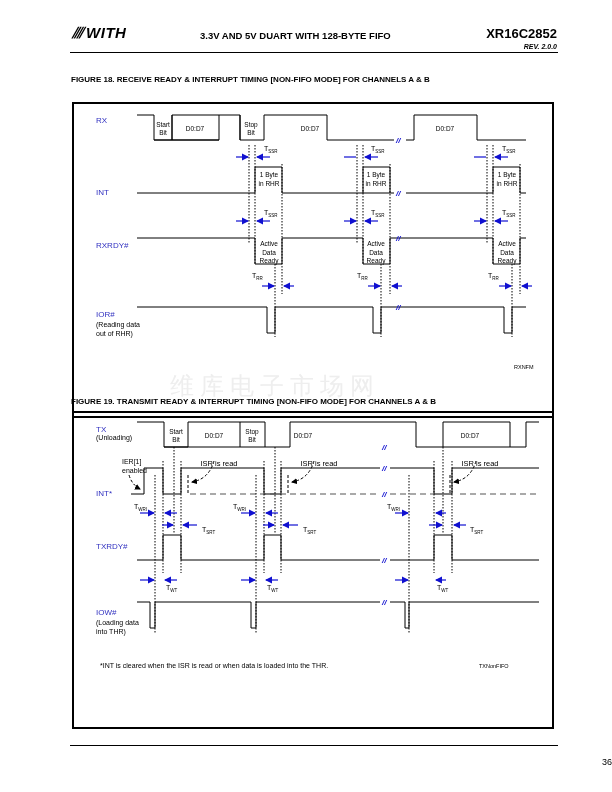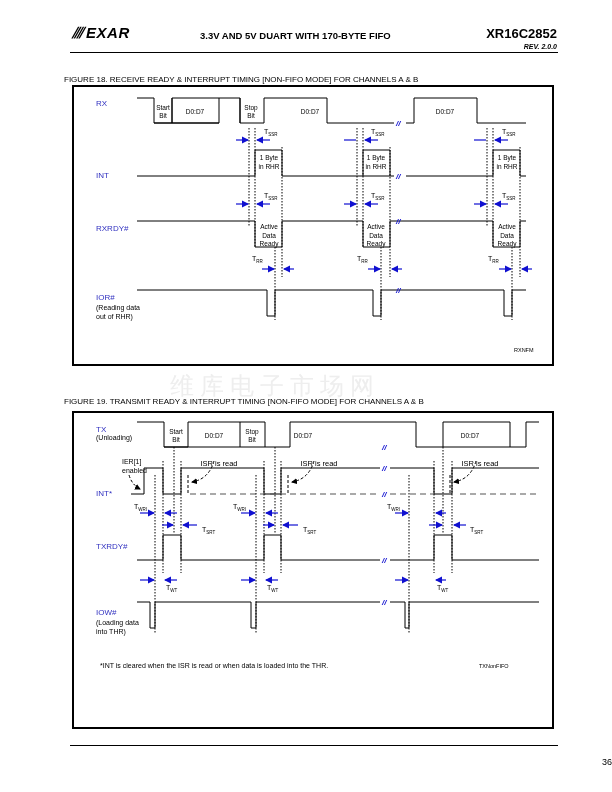--- a/index.html
+++ b/index.html
@@ -3,40 +3,40 @@
 <meta charset="utf-8">
 <style>
   html, body { margin:0; padding:0; background:#fff; }
   body { width:612px; height:792px; position:relative; overflow:hidden; font-family:"Liberation Sans", sans-serif; color:#000; }
   .abs { position:absolute; }
   .logo { left:72px; top:24px; font-weight:bold; font-style:italic; font-size:15px; letter-spacing:0.5px; }
   .hdr-title { left:200px; top:30px; font-weight:bold; font-size:9.5px; }
   .part { right:55px; top:26px; font-weight:bold; font-size:13px; }
   .rev { right:55px; top:43px; font-weight:bold; font-style:italic; font-size:7px; text-align:right; }
   .rule { left:70px; width:488px; height:1px; background:#000; }
-  .fig-cap { left:64px; font-weight:normal; font-size:8px;text-align:right; }
+  .fig-cap { left:71px; font-weight:bold; font-size:8px;text-align:right; }
   .fig-box { left:72px; width:482px; border:2px solid #000; box-sizing:border-box; }
   svg text { font-family:"Liberation Sans", sans-serif; }
   .page-num { left:0; width:612px; text-align:right; top:757px; font-size:9px; }
   .wm { left:170px; top:370px; font-family:"DejaVu Serif", serif; font-size:24px; color:#eee; letter-spacing:6px;text-align:right; }
 </style>
 </head>
 <body>
 
 <div class="abs logo">
   <span style="letter-spacing:-2px;">⫽⫽</span>
-  <span>EXAR</span>
+  <span>WITH</span>
 </div>
-<div class="abs hdr-title">3.3V AND 5V DUART WITH 170-BYTE FIFO</div>
+<div class="abs hdr-title">3.3V AND 5V DUART WITH 128-BYTE FIFO</div>
 <div class="abs part">XR16C2852</div>
 <div class="abs rev">REV. 2.0.0</div>
 <div class="abs rule" style="top:52px;"></div>
 
 <div class="abs fig-cap" style="top:75px;">FIGURE 18. RECEIVE READY &amp; INTERRUPT TIMING [NON-FIFO MODE] FOR CHANNELS A &amp; B</div>
-<div class="abs fig-box" style="top:85px;height:281px;">
+<div class="abs fig-box" style="top:102px;height:316px;">
 <svg width="478" height="277" viewBox="0 0 478 277">
   <defs>
     <marker id="ar" markerWidth="6" markerHeight="6" refX="5" refY="3" orient="auto">
           <path d="M0,0 L6,3 L0,6 z" fill="#1010d0"></path>
         </marker>
     <marker id="ab" markerWidth="6" markerHeight="6" refX="5" refY="3" orient="auto">
           <path d="M0,0 L6,3 L0,6 z" fill="#000"></path>
         </marker>
   </defs>
   <g fill="#3030c0" font-size="8">

